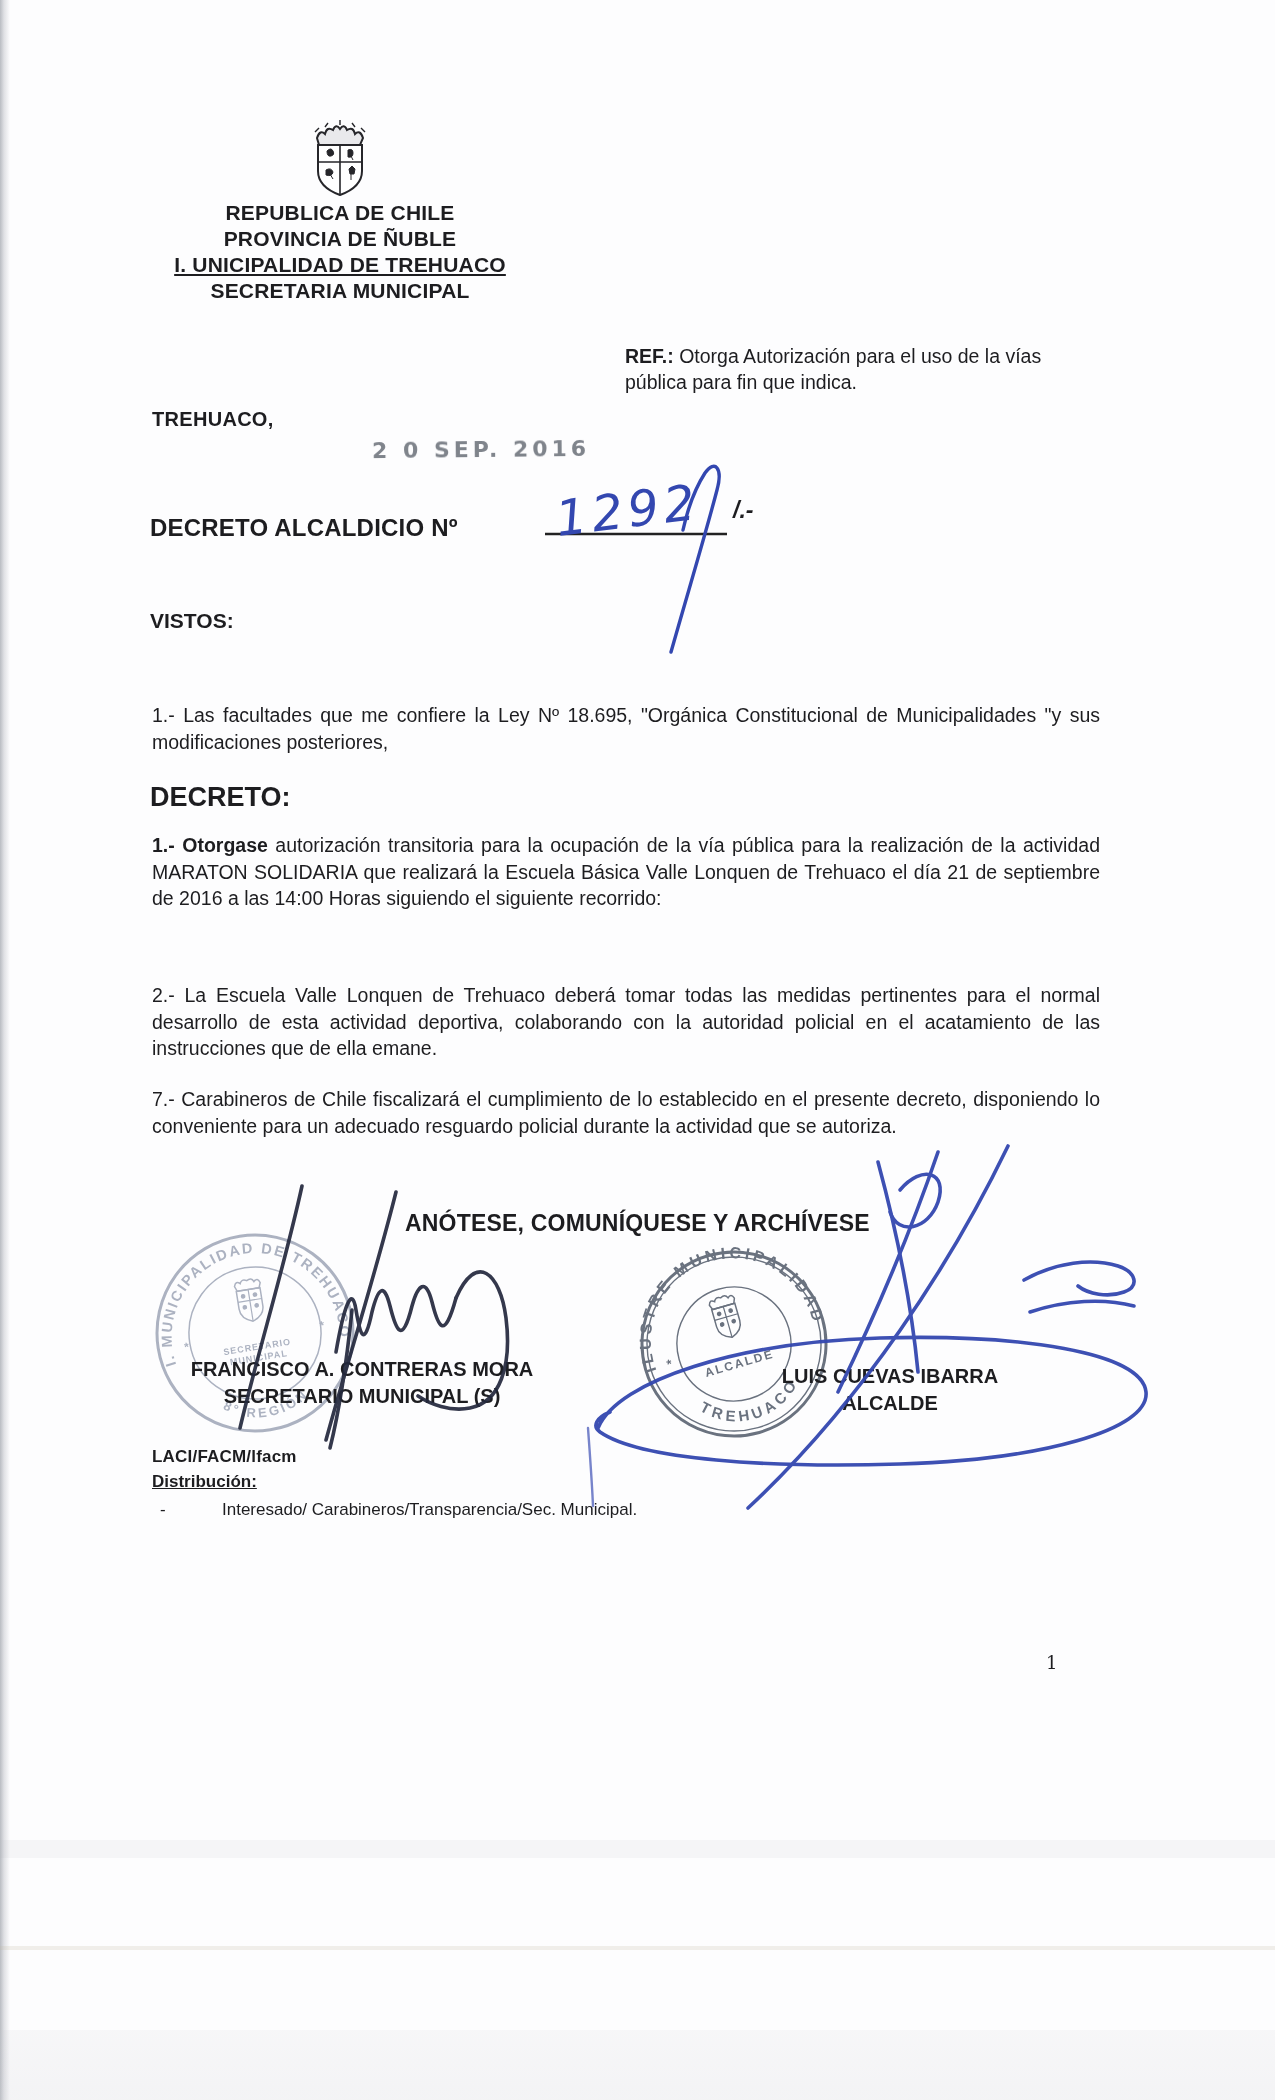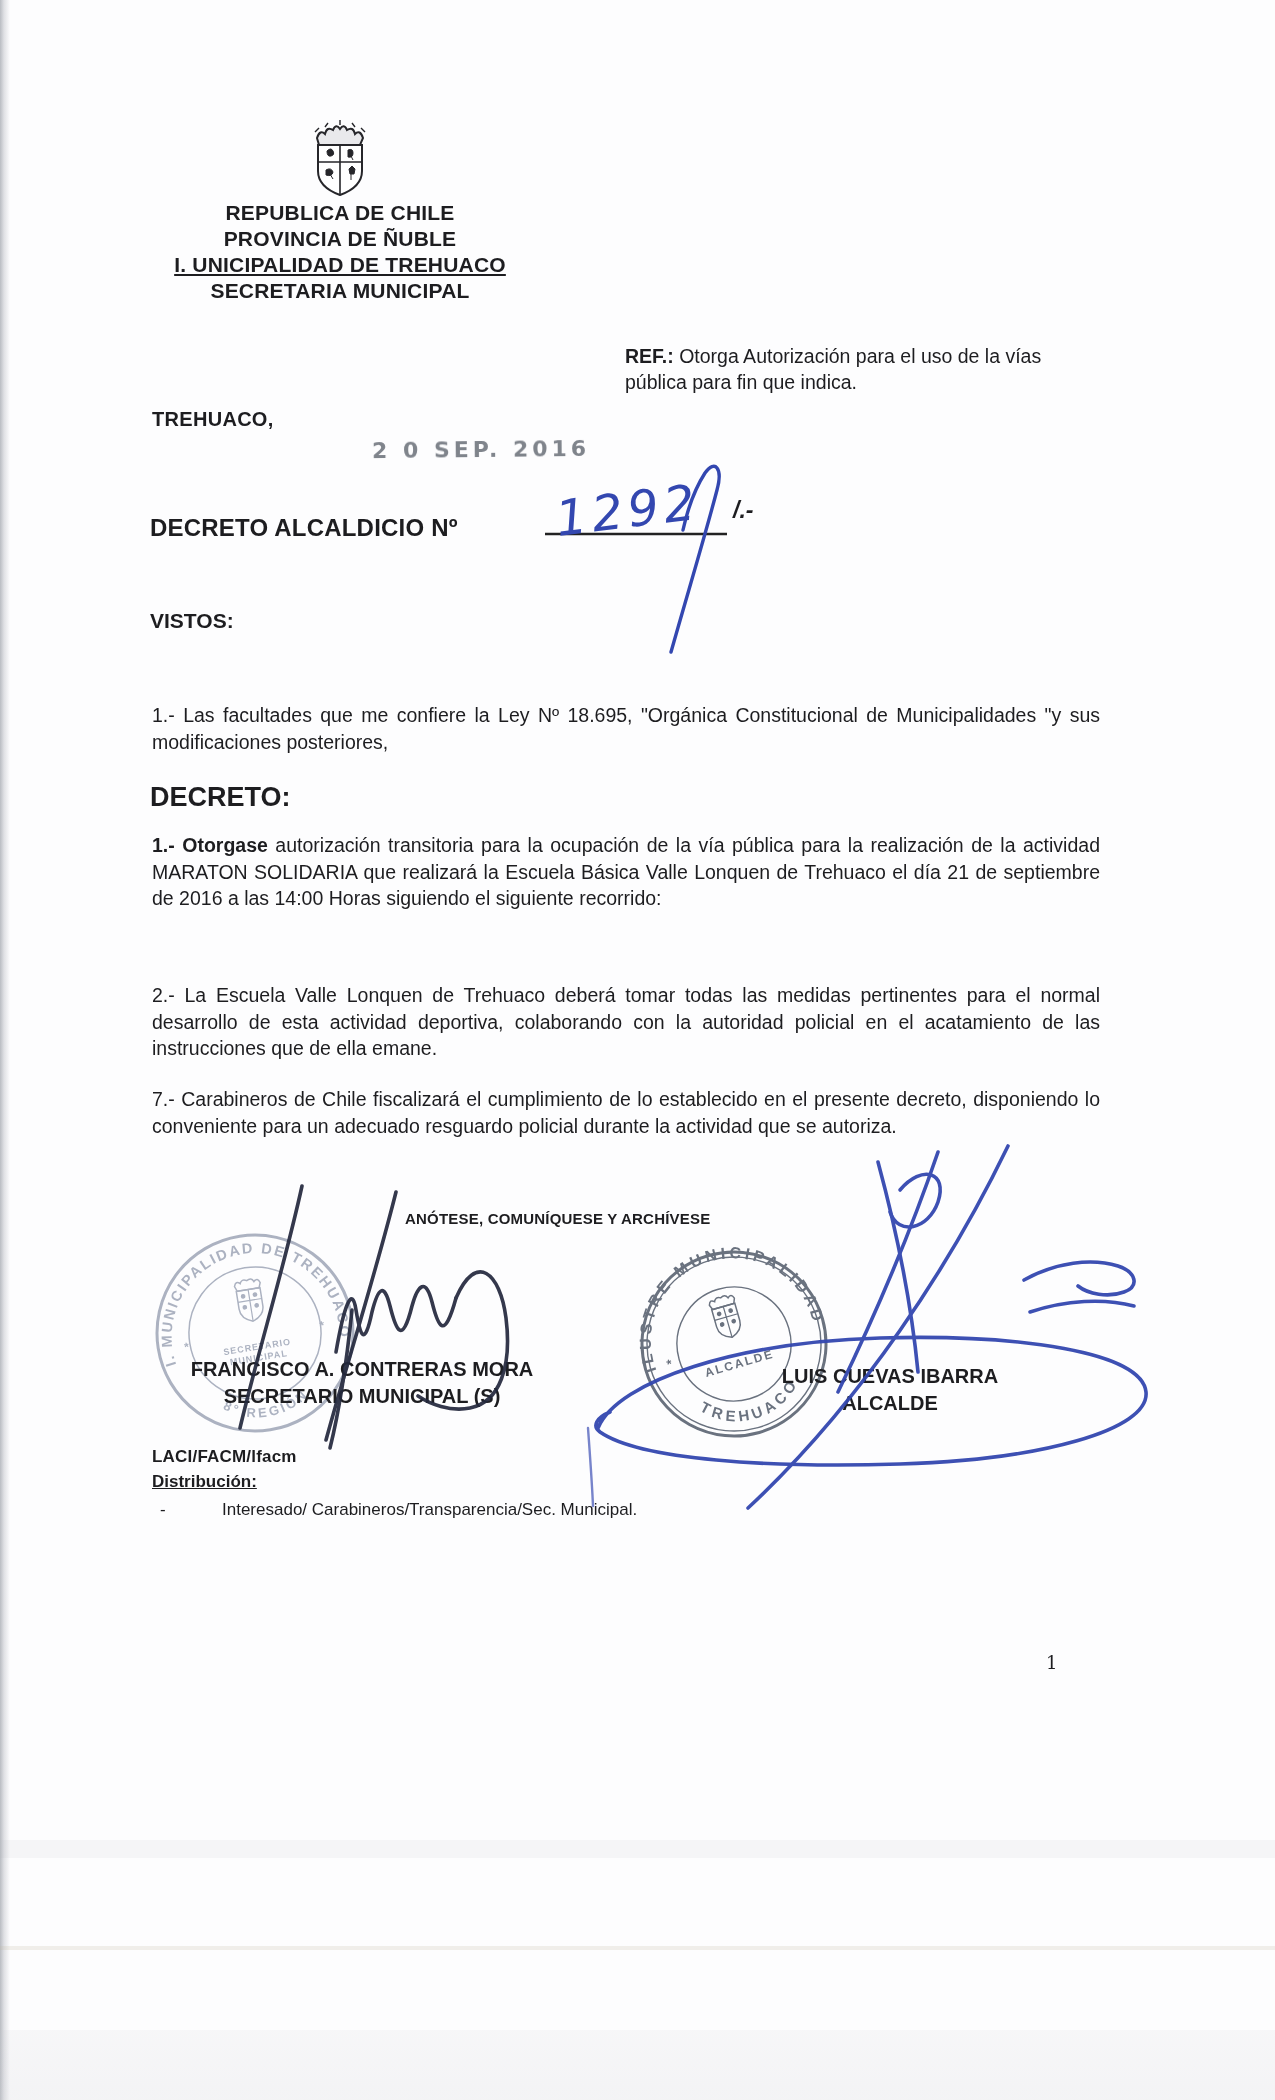--- a/index.html
+++ b/index.html
@@ -41,21 +41,21 @@
 
   .h-vistos{left:150px;top:574px;font-size:21px;font-weight:bold;margin-top:35px;}
   .p1{left:152px;top:632px;width:950px;font-size:19.5px;line-height:26px;}
   .p2{left:152px;top:702px;width:948px;font-size:19.5px;line-height:27px;text-align:justify;}
   .h-decreto{left:150px;top:782px;font-size:27px;font-weight:bold;}
   .pd1{left:152px;top:832px;width:948px;font-size:19.5px;line-height:26.5px;text-align:justify;}
   .route{left:152px;top:936px;width:948px;font-size:19.5px;}
   .pd2{left:152px;top:982px;width:948px;font-size:19.5px;line-height:26.5px;text-align:justify;}
   .pd3{left:152px;top:1086px;width:948px;font-size:19.5px;line-height:26.5px;text-align:justify;}
 
-  .closing{left:405px;top:1210px;font-size:15px;font-weight:bold;letter-spacing:.2px;}
+  .closing{left:405px;top:1210px;font-size:23px;font-weight:bold;letter-spacing:.2px;}
 
   .sig-name-left{left:172px;top:1358px;width:380px;text-align:center;font-size:20px;font-weight:bold;}
   .sig-title-left{left:172px;top:1385px;width:380px;text-align:center;font-size:20px;font-weight:bold;}
   .sig-name-right{left:760px;top:1365px;width:260px;text-align:center;font-size:20px;font-weight:bold;}
   .sig-title-right{left:760px;top:1392px;width:260px;text-align:center;font-size:20px;font-weight:bold;}
 
   .initials{left:152px;top:1447px;font-size:17px;font-weight:bold;letter-spacing:.2px;}
   .dist-label{left:152px;top:1472px;font-size:17px;font-weight:bold;text-decoration:underline;}
   .dist-item{left:160px;top:1500px;font-size:17px;}
   .dist-dash{display:inline-block;width:62px;}

